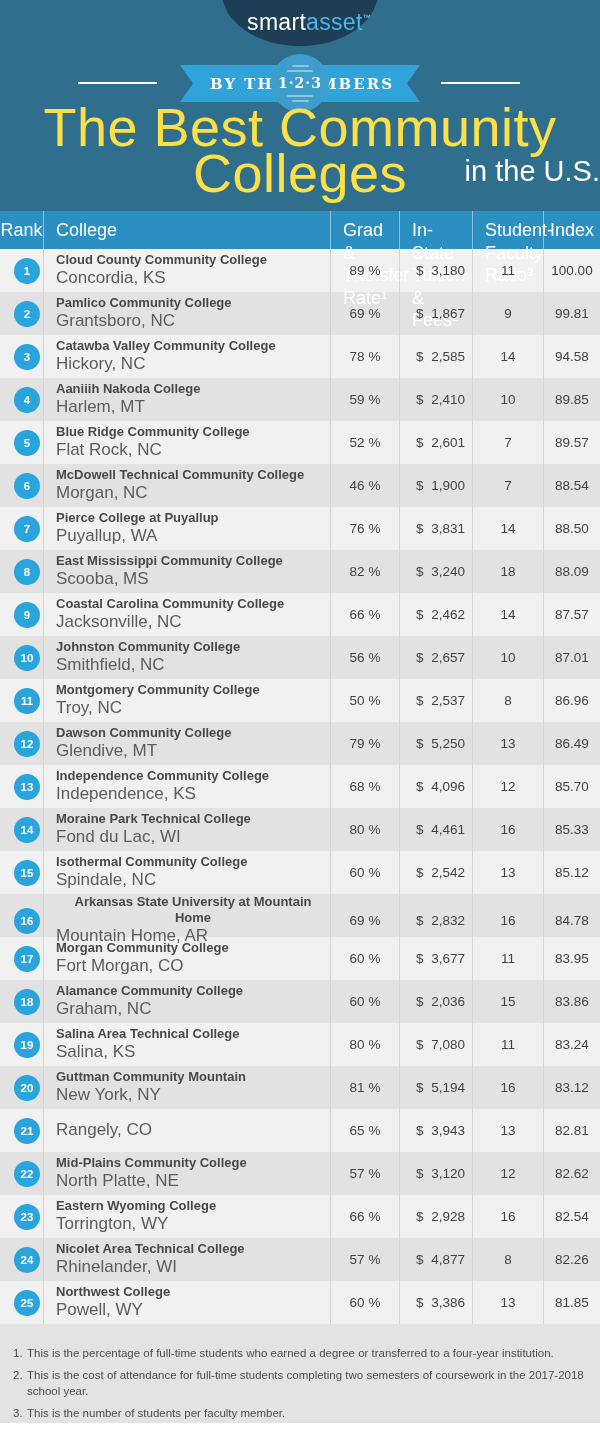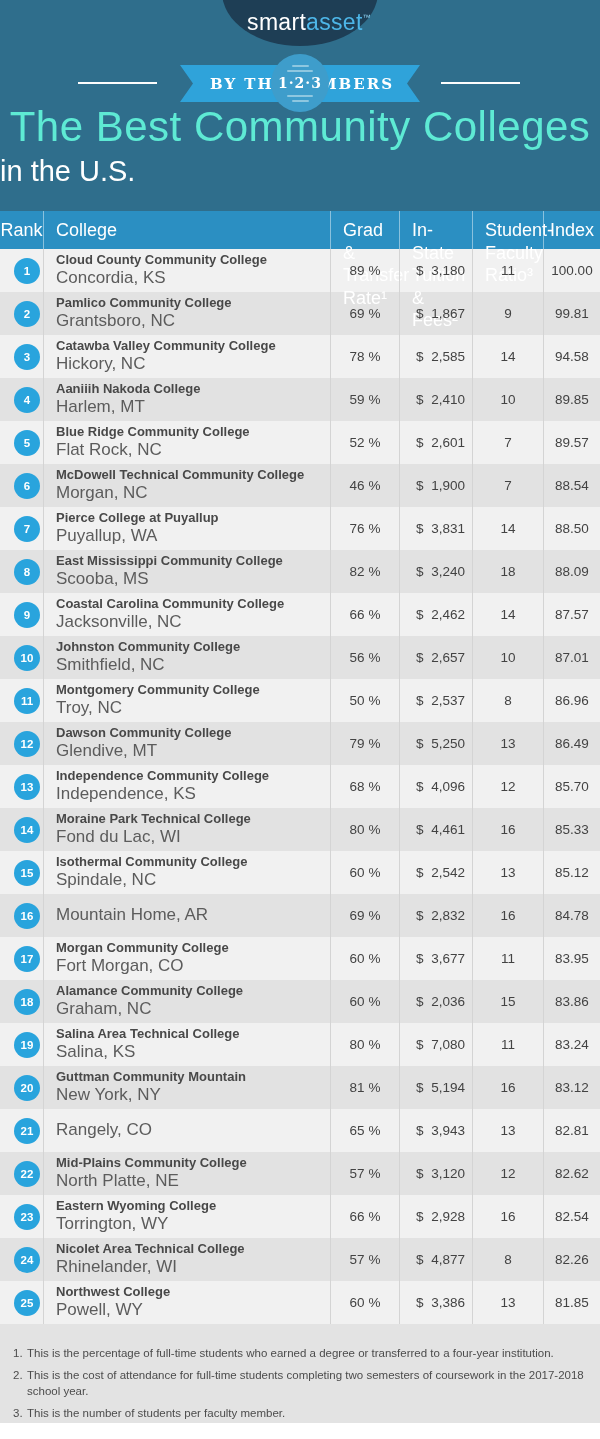--- a/index.html
+++ b/index.html
@@ -28,22 +28,22 @@
             color:#fff; font-size:15px; letter-spacing:2px; }
   .ribbon-circle { position:absolute; left:271px; top:54px; width:58px; height:58px;
                    border-radius:50%; background:#3e9dcb;
                    display:flex; flex-direction:column; align-items:center; justify-content:center; }
   .cnum { font-family:"DejaVu Serif", serif; font-weight:bold; font-size:14px;
           color:#fff; letter-spacing:1px; line-height:1; margin:3px 0; }
   .cline { display:block; height:2px; background:#8ec7e0; border-radius:1px; margin:1.5px 0; }
   .cw1 { width:17px; } .cw2 { width:26px; }
 
   .title { position:absolute; top:104px; left:0; width:100%; text-align:center;
-           color:#5eead4; font-size:42px; font-weight:300; letter-spacing:.5px; line-height:46px; }
-  .subtitle { position:absolute; top:154px; left:0; width:100%; text-align:left;
+           color:#fde047; font-size:54px; font-weight:300; letter-spacing:.5px; line-height:46px; }
+  .subtitle { position:absolute; top:154px; left:0; width:100%; text-align:right;
               color:#fff; font-size:29px; font-weight:300; line-height:34px; }
 
   
   .grid { display:grid; grid-template-columns:43px 287px 69px 73px 71px 57px; }
   .thead { height:38px; background:#2b8fc2; color:#fff; font-size:18px; }
   .hcell { padding-top:8px; white-space:pre-line; line-height:1.25;
            border-left:1px solid rgba(255,255,255,.45); }
   .hcell:first-child { border-left:none; text-align:center; }
   .hcell.hl { padding-left:12px; }
   .hcell.hc { text-align:center; }
@@ -363,20 +363,21 @@
     </div>
     <div class="cell cell-ratio">13</div>
     <div class="cell cell-index">85.12</div>
   </div>
 
   <div class="grid row">
     <div class="cell cell-rank">
       <span class="badge">16</span>
     </div>
     <div class="cell cell-college">
+      <div class="cname">Arkansas State University at Mountain Home</div>
       <div class="ccity">Mountain Home, AR</div>
     </div>
     <div class="cell cell-grad">69 %</div>
     <div class="cell cell-tuition">
       <span>$</span>
       <span>2,832</span>
     </div>
     <div class="cell cell-ratio">16</div>
     <div class="cell cell-index">84.78</div>
   </div>

